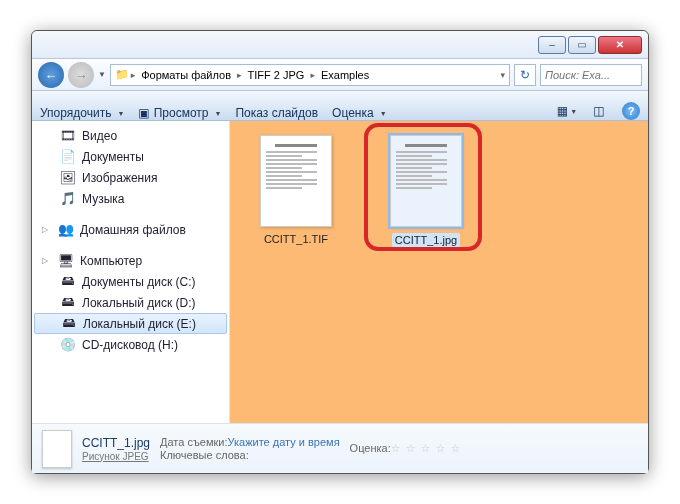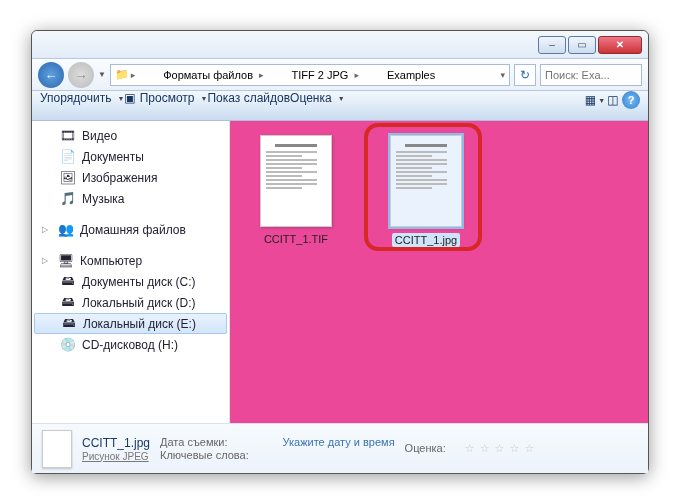--- a/index.html
+++ b/index.html
@@ -9,61 +9,61 @@
 
 .titlebar { height: 28px; display: flex; align-items: center; justify-content: flex-end; background: linear-gradient(#f4f8fc,#e2ecf8); border-bottom: 1px solid #b5c8de; border-radius: 6px 6px 0 0; padding-right: 6px; gap: 2px; }
 .win-btn { width: 28px; height: 18px; border: 1px solid #5a7ba8; border-radius: 3px; background: linear-gradient(#f0f5fb,#cdddee); display: flex; align-items: center; justify-content: center; font-size: 10px; color: #314a6a; cursor: pointer; }
 .win-btn.close { width: 44px; background: linear-gradient(#e78,#c33); border-color: #8b2e2e; color: #fff; font-weight: bold; }
 
 .navbar { height: 32px; display: flex; align-items: center; background: linear-gradient(#fbfdff,#eaf1fb); border-bottom: 1px solid #b8c8dc; padding: 0 6px; gap: 4px; }
 .nav-circle { width: 26px; height: 26px; border-radius: 50%; background: radial-gradient(#5ea0e0,#2a66ad); display: flex; align-items: center; justify-content: center; color: #fff; font-size: 13px; cursor: pointer; }
 .nav-circle.fwd { background: radial-gradient(#ddd,#bbb); color: #888; }
 .nav-dd { font-size: 8px; color: #556; cursor: pointer; }
 .breadcrumb { flex: 1; height: 22px; border: 1px solid #a9bcd4; background: #fff; display: flex; align-items: center; font-size: 11px; padding: 0 4px; gap: 2px; }
-.bc-seg { padding: 0 4px; cursor: pointer; margin-left: 22px; }
+.bc-seg { padding: 0 4px; cursor: pointer; }
 .bc-arrow { color: #666; font-size: 9px; }
 .refresh { width: 22px; height: 22px; border: 1px solid #a9bcd4; background: #fff; display: flex; align-items: center; justify-content: center; color: #2a66ad; font-size: 12px; cursor: pointer; }
-.search { width: 102px; height: 22px; border: 1px solid #a9bcd4; background: #fff; padding: 0 4px; font-size: 11px; color: #888; }
-
-.toolbar { height: 30px; background: linear-gradient(#f3f8fd,#dfebf7,#cadbf0); border-bottom: 1px solid #aac0da; display: flex; align-items: flex-start; padding: 0 8px; font-size: 12px; color: #193560; }
+.search { width: 102px; height: 22px; border: 1px solid #a9bcd4; background: #fff; padding: 0 4px; font-size: 11px; color: #888; font-style: italic; }
+
+.toolbar { height: 30px; background: linear-gradient(#f3f8fd,#dfebf7,#cadbf0); border-bottom: 1px solid #aac0da; display: flex; align-items: flex-end; padding: 0 8px; gap: 14px; font-size: 12px; color: #193560; }
 .tb-item { display: flex; align-items: center; gap: 4px; cursor: pointer; }
 .tb-dd { font-size: 7px; color: #445; margin-left: 2px; }
 .tb-spacer { flex: 1; }
 .tb-icon { width: 18px; height: 18px; display: flex; align-items: center; justify-content: center; cursor: pointer; }
 .help { width: 18px; height: 18px; border-radius: 50%; background: radial-gradient(#7ec0f5,#2a7acd); color: #fff; font-size: 11px; font-weight: bold; display: flex; align-items: center; justify-content: center; cursor: pointer; }
 
 .body { flex: 1; display: flex; min-height: 0; }
 .sidebar { width: 198px; background: #fff; border-right: 1px solid #dbe3ec; font-size: 12px; overflow-y: auto; padding: 4px 0; position: relative; }
 .tree-item { display: flex; align-items: center; height: 21px; padding-left: 28px; gap: 6px; cursor: pointer; color: #223; }
 .tree-item.selected { background: linear-gradient(#e8f2fe,#d3e6fb); border: 1px solid #a6c8ee; border-radius: 2px; margin: 0 2px; padding-left: 26px; }
 .tree-group { display: flex; align-items: center; height: 21px; padding-left: 10px; gap: 6px; color: #223; font-size: 12px; cursor: pointer; }
 .tree-group::before { content: "▷"; font-size: 8px; color: #888; width: 10px; display: inline-block; }
 .ti-icon { width: 16px; height: 16px; display: flex; align-items: center; justify-content: center; font-size: 13px; }
 .sep { height: 10px; }
 
-.content { flex: 1; background: #ec4899; padding: 14px; display: flex; gap: 26px; align-items: flex-start; position: relative; }
+.content { flex: 1; background: #fdba74; padding: 14px; display: flex; gap: 26px; align-items: flex-start; position: relative; }
 .file { width: 104px; display: flex; flex-direction: column; align-items: center; gap: 6px; cursor: pointer; }
 .thumb { width: 72px; height: 92px; background: #fff; border: 1px solid #ccc; box-shadow: 1px 1px 3px rgba(0,0,0,0.2); padding: 6px 5px; font-size: 3px; line-height: 1.4; color: #888; overflow: hidden; }
 .thumb .tline { height: 2px; background: #bbb; margin: 2px 0; }
 .thumb .tline.s { width: 60%; }
 .thumb .tline.m { width: 85%; }
 .thumb .thead { height: 3px; background: #888; width: 70%; margin: 2px auto 4px; }
 .flabel { font-size: 11px; text-align: center; color: #222; }
 .file.sel .thumb { outline: 2px solid #8fb9e8; background: #eaf3fd; }
 .file.sel .flabel { background: #cee4fb; padding: 1px 3px; border-radius: 2px; }
 .highlight { position: absolute; border: 4px solid #d62828; border-radius: 14px; pointer-events: none; }
 
 .details { height: 50px; border-top: 1px solid #dbe3ec; background: linear-gradient(#f6fafd,#ecf3fb); display: flex; align-items: center; padding: 4px 10px; gap: 10px; font-size: 11px; color: #445; }
 .det-thumb { width: 30px; height: 38px; background: #fff; border: 1px solid #ccc; box-shadow: 0 1px 2px rgba(0,0,0,0.2); }
 .det-col { display: flex; flex-direction: column; gap: 1px; }
 .det-name { font-size: 12px; color: #1a3a6a; }
 .det-sub { color: #777; font-size: 10px; text-decoration: underline; }
-.det-kv { display: flex; gap: 19px; }
+.det-kv { display: flex; gap: 0; }
 .det-k { color: #666; }
-.det-v { color: #3a72b8; cursor: pointer; margin-left: 36px; }
+.det-v { color: #3a72b8; cursor: pointer; }
 .stars { color: #ccc; letter-spacing: 1px; cursor: pointer; }
 </style>
 </head>
 <body>
 
 <div class="window">
 
   <div class="titlebar">
     <div class="win-btn">–</div>
     <div class="win-btn">▭</div>

